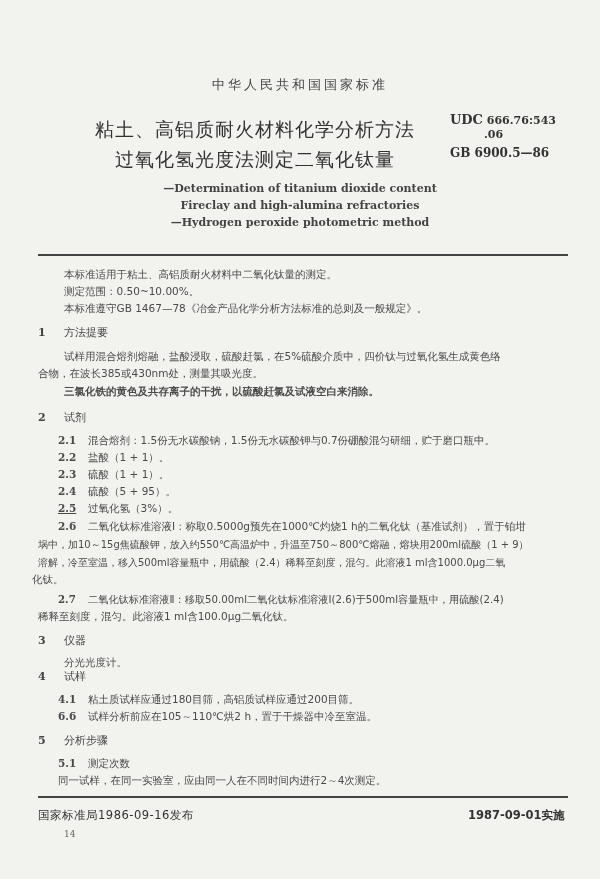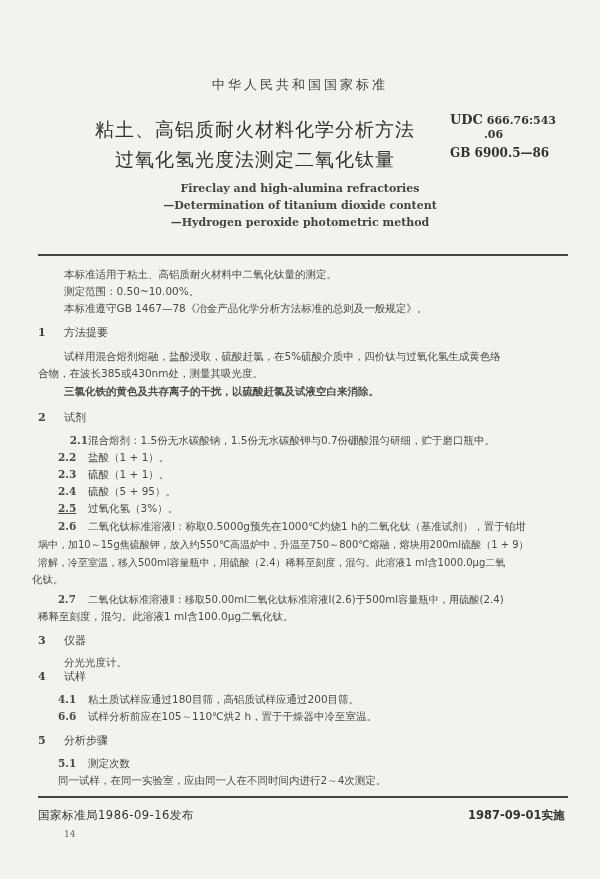--- a/index.html
+++ b/index.html
@@ -35,22 +35,22 @@
 <div class="abs title2">过氧化氢光度法测定二氧化钛量</div>
 
 <div class="abs udc">
   <span class="lbl">UDC</span>
   <span>666.76:543</span>
   <span class="sub">.06</span>
 </div>
 <div class="abs gb">GB 6900.5—86</div>
 
 <div class="abs en">
+  <div>—Determination of titanium dioxide content</div>
   <div>Fireclay and high-alumina refractories</div>
-  <div>—Determination of titanium dioxide content</div>
   <div>—Hydrogen peroxide photometric method</div>
 </div>
 
 <div class="rule" style="top:254px;"></div>
 
 <div class="abs para" style="left:64px; top:268px;">本标准适用于粘土、高铝质耐火材料中二氧化钛量的测定。</div>
 <div class="abs para" style="left:64px; top:285px;">测定范围：0.50~10.00%。</div>
 <div class="abs para" style="left:64px; top:302px;">本标准遵守GB 1467—78《冶金产品化学分析方法标准的总则及一般规定》。</div>
 
 <div class="abs sec" style="left:38px; top:325px;">
@@ -58,21 +58,21 @@
 </div>
 <div class="abs para" style="left:64px; top:350px;">试样用混合熔剂熔融，盐酸浸取，硫酸赶氯，在5%硫酸介质中，四价钛与过氧化氢生成黄色络</div>
 <div class="abs para" style="left:38px; top:367px;">合物，在波长385或430nm处，测量其吸光度。</div>
 <div class="abs para" style="left:64px; top:385px;font-weight:bold;">三氯化铁的黄色及共存离子的干扰，以硫酸赶氯及试液空白来消除。</div>
 
 <div class="abs sec" style="left:38px; top:410px;">
   <span class="num">2</span><span>试剂</span>
 </div>
 
 <div class="abs para" style="left:58px; top:434px;">
-  <span class="num" style="width:30px;text-align:right;">2.1</span><span>混合熔剂：1.5份无水碳酸钠，1.5份无水碳酸钾与0.7份硼酸混匀研细，贮于磨口瓶中。</span>
+  <span class="num" style="width:30px;">2.1</span><span>混合熔剂：1.5份无水碳酸钠，1.5份无水碳酸钾与0.7份硼酸混匀研细，贮于磨口瓶中。</span>
 </div>
 <div class="abs para" style="left:58px; top:451px;">
   <span class="num" style="width:30px;">2.2</span><span>盐酸（1 + 1）。</span>
 </div>
 <div class="abs para" style="left:58px; top:468px;">
   <span class="num" style="width:30px;">2.3</span><span>硫酸（1 + 1）。</span>
 </div>
 <div class="abs para" style="left:58px; top:485px;">
   <span class="num" style="width:30px;">2.4</span><span>硫酸（5 + 95）。</span>
 </div>

